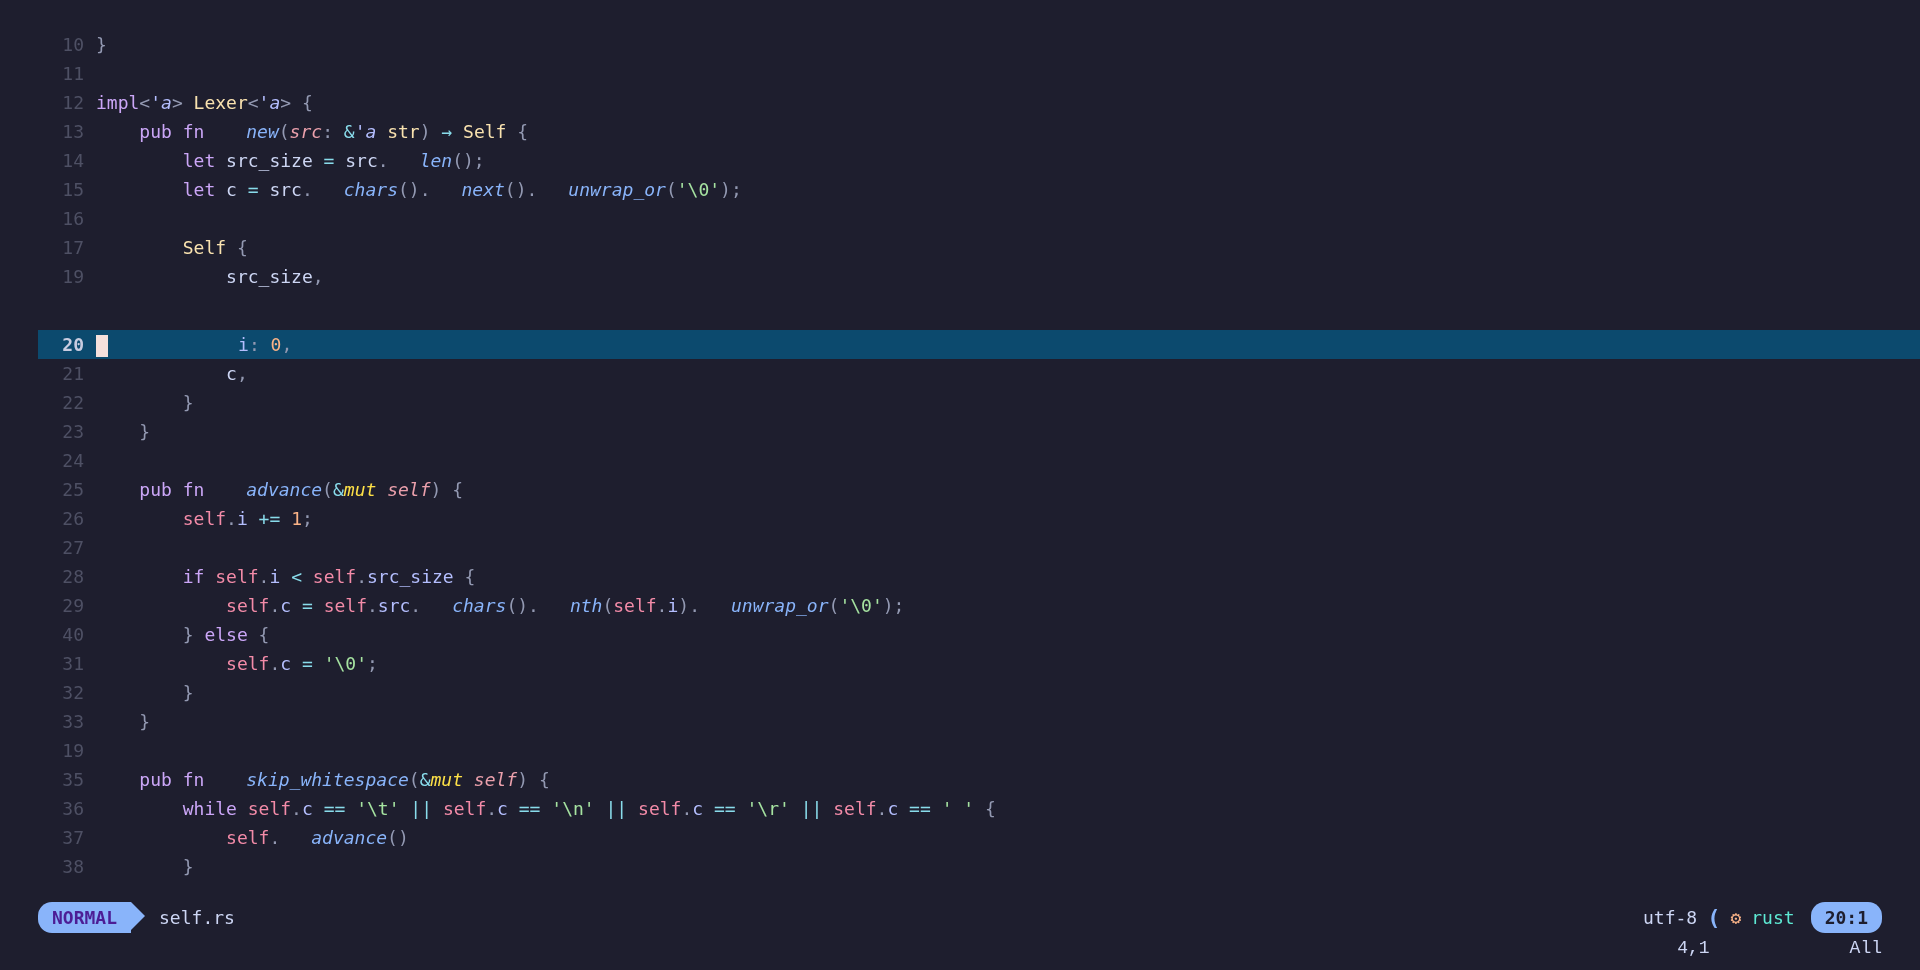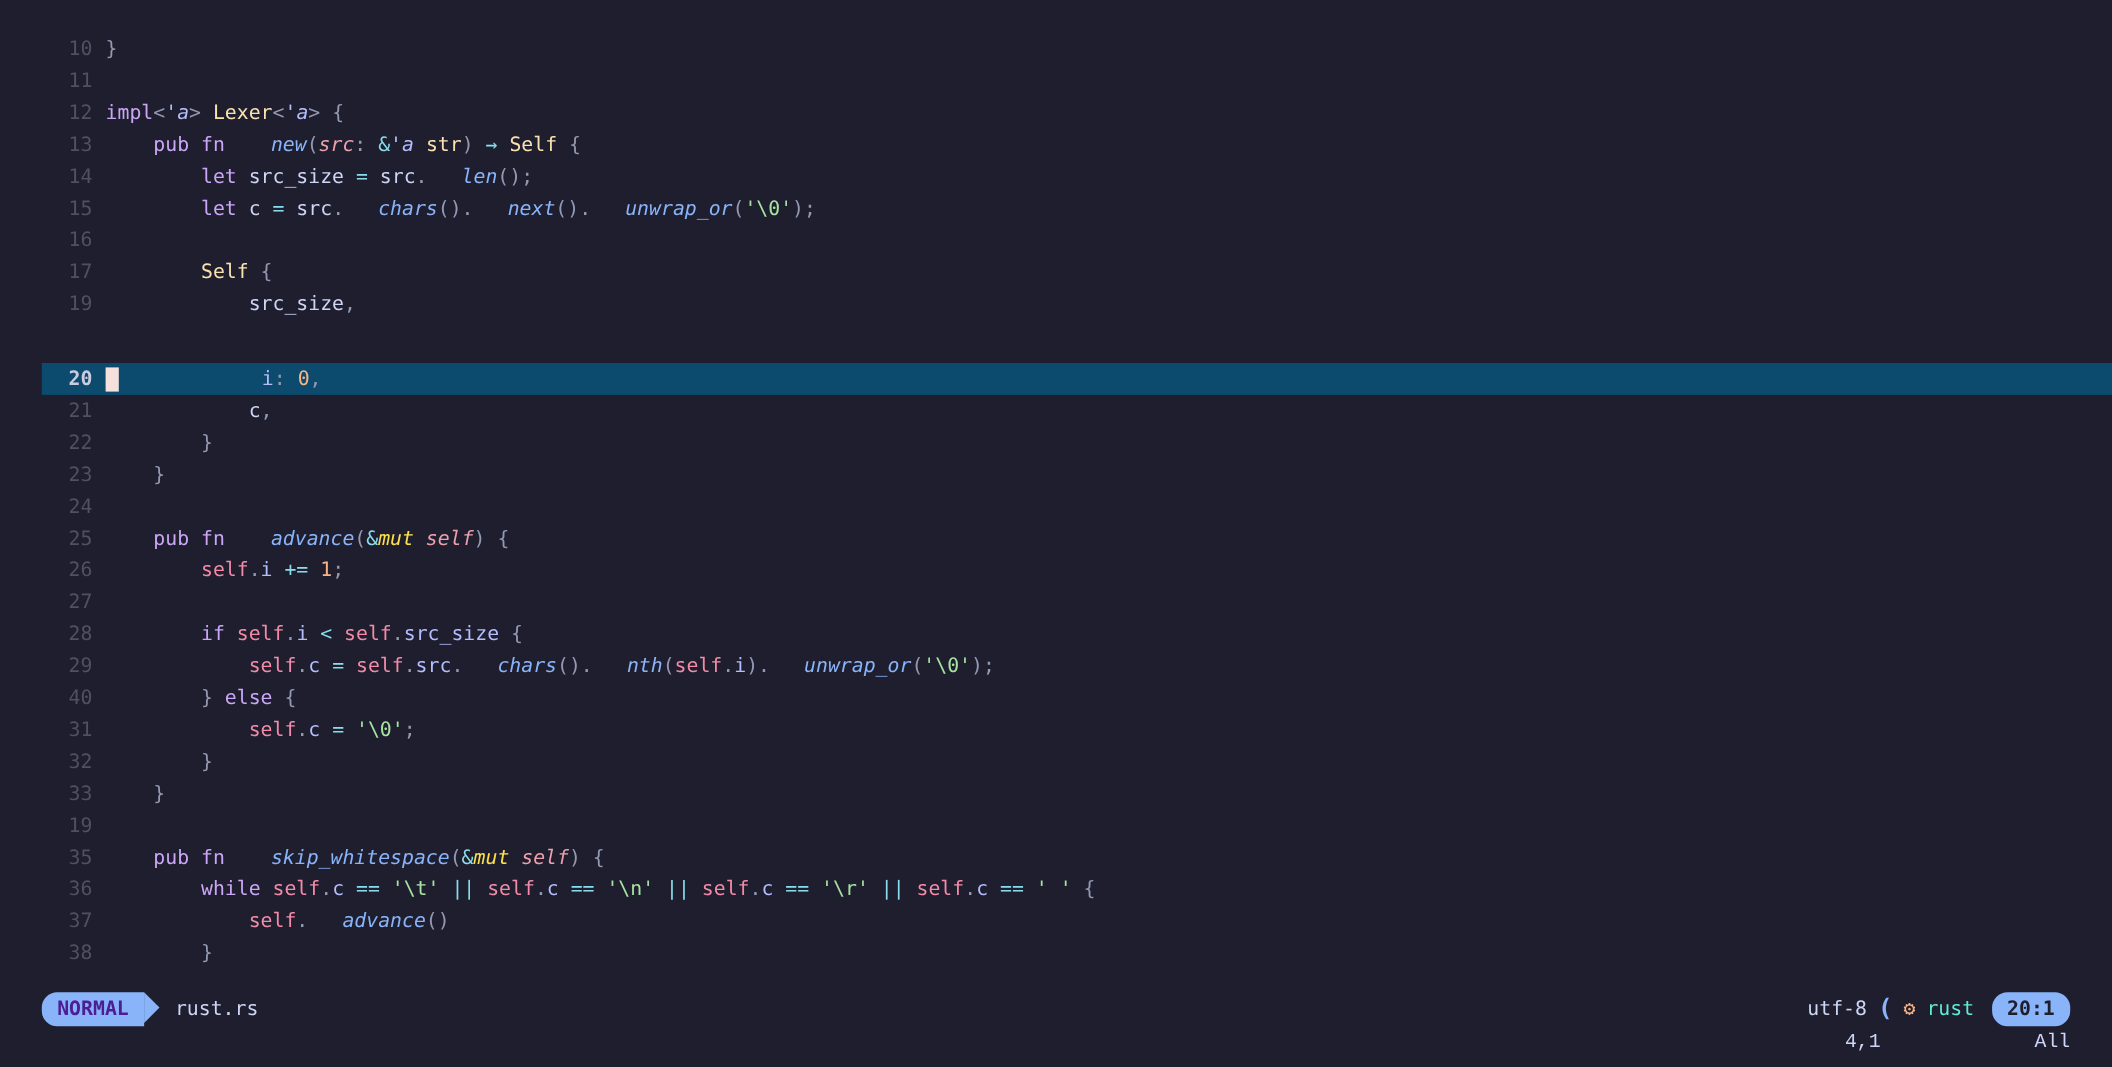--- a/index.html
+++ b/index.html
@@ -160,21 +160,21 @@
     <div class="line"><span class="lineno">33</span><span class="code"><span class="ident">    </span><span class="punct">}</span></span></div>
     <div class="line"><span class="lineno">19</span><span class="code"></span></div>
     <div class="line"><span class="lineno">35</span><span class="code"><span class="ident">    </span><span class="kw">pub</span><span class="ident"> </span><span class="kw">fn</span><span class="ident"> </span><span class="fnname">skip_whitespace</span><span class="punct">(</span><span class="op">&amp;</span><span class="kw2">mut</span><span class="ident"> </span><span class="param">self</span><span class="punct">)</span><span class="ident"> </span><span class="punct">{</span></span></div>
     <div class="line"><span class="lineno">36</span><span class="code"><span class="ident">        </span><span class="kw">while</span><span class="ident"> </span><span class="self">self</span><span class="punct">.</span><span class="prop">c</span><span class="ident"> </span><span class="op">==</span><span class="ident"> </span><span class="str">'\t'</span><span class="ident"> </span><span class="op">||</span><span class="ident"> </span><span class="self">self</span><span class="punct">.</span><span class="prop">c</span><span class="ident"> </span><span class="op">==</span><span class="ident"> </span><span class="str">'\n'</span><span class="ident"> </span><span class="op">||</span><span class="ident"> </span><span class="self">self</span><span class="punct">.</span><span class="prop">c</span><span class="ident"> </span><span class="op">==</span><span class="ident"> </span><span class="str">'\r'</span><span class="ident"> </span><span class="op">||</span><span class="ident"> </span><span class="self">self</span><span class="punct">.</span><span class="prop">c</span><span class="ident"> </span><span class="op">==</span><span class="ident"> </span><span class="str">' '</span><span class="ident"> </span><span class="punct">{</span></span></div>
     <div class="line"><span class="lineno">37</span><span class="code"><span class="ident">            </span><span class="self">self</span><span class="punct">.</span><span class="fnname">advance</span><span class="punct">()</span></span></div>
     <div class="line"><span class="lineno">38</span><span class="code"><span class="ident">        </span><span class="punct">}</span></span></div>
   </div>
 
 <div class="statusbar">
   <span class="mode-badge"><span>NORMAL</span> </span>
-  <span class="filename">rust.rs</span>
+  <span class="filename">self.rs</span>
   <div class="status-right">
     <span class="encoding">utf-8</span>
     <span class="paren">(</span>
     <span class="rust-icon">⚙</span>
     <span class="filetype">rust</span>
     <span class="pos-badge">20:1</span>
   </div>
 </div>
 
 <div class="ruler">

